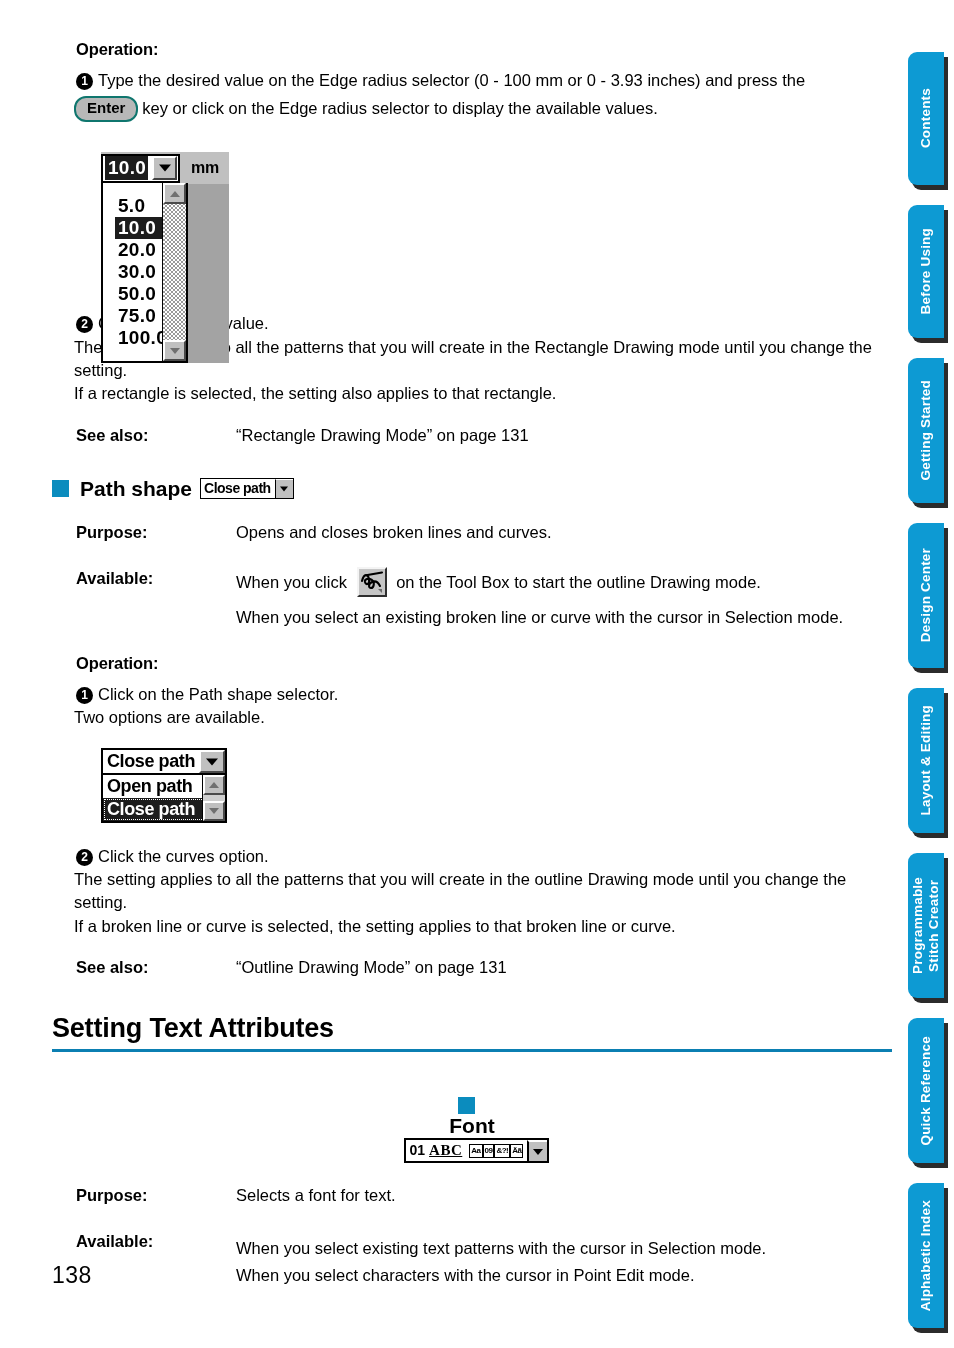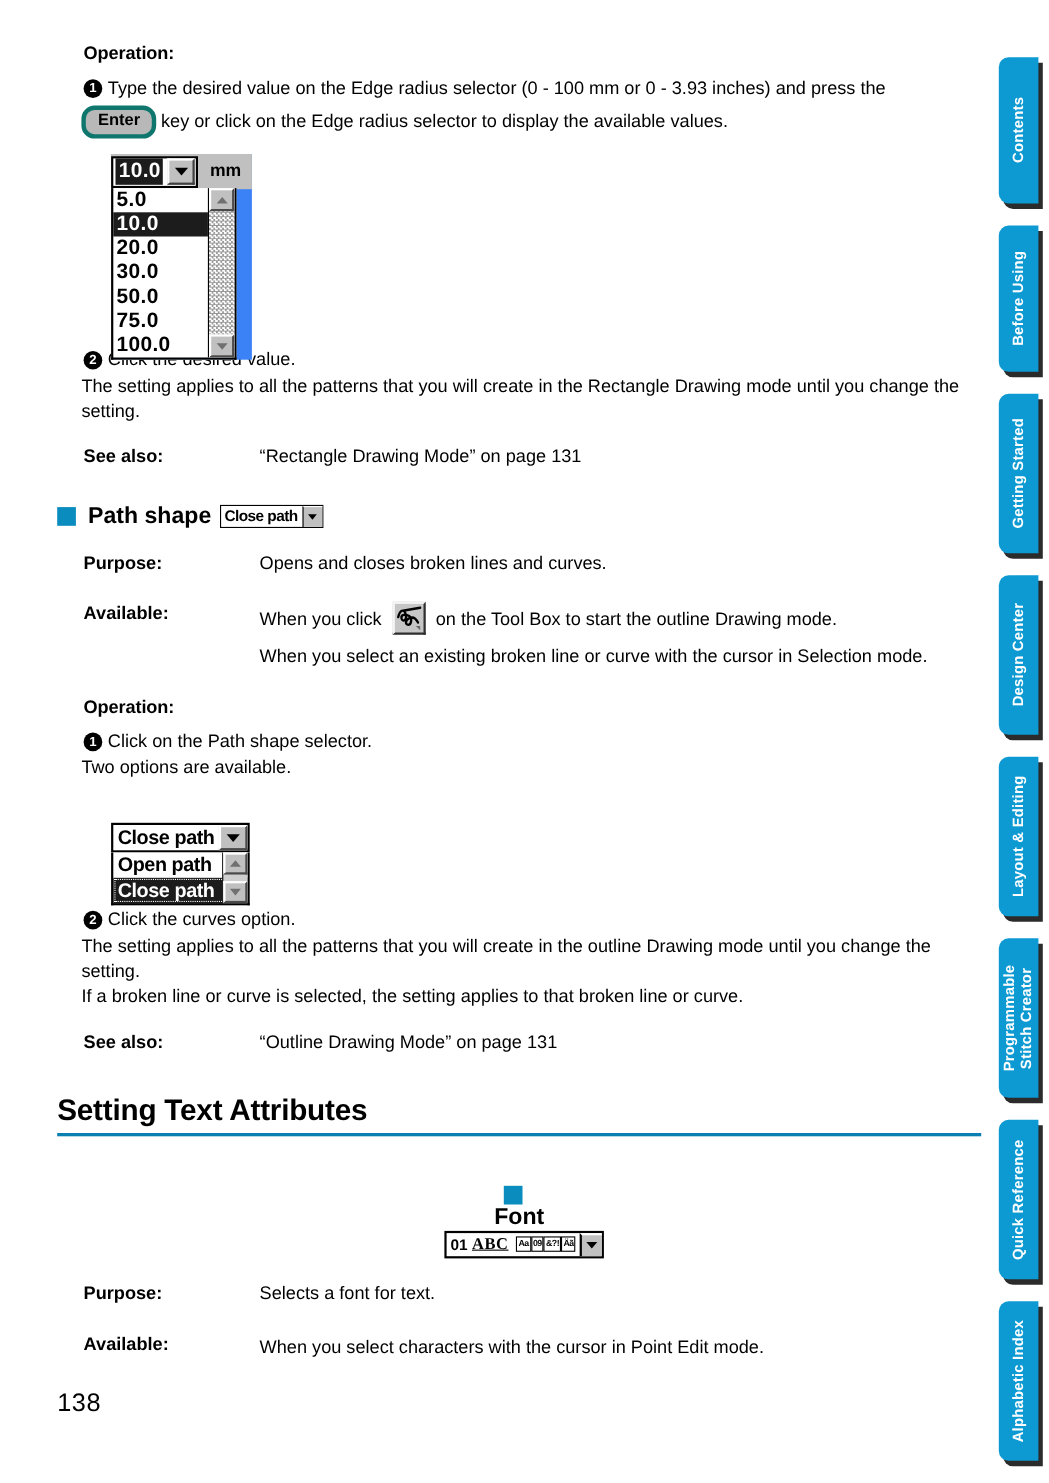--- a/index.html
+++ b/index.html
@@ -61,42 +61,42 @@
   .step-body { display: inline; }
   .step-cont {
     margin-left: 22px;
     font-size: 16.5px;
     line-height: 1.42;
   }
 
   .enter-key {
     display: inline-block;
     background: #b8b8b8;
-    border: 4px solid #0f766e;
+    border: 2px solid #0f766e;
     border-radius: 12px;
     padding: 1px 11px 2px;
     font-size: 15px;
     font-weight: bold;
     line-height: 1.25;
     vertical-align: 1px;
     margin: 0 4px 0 0;
   }
 
   
   .win-combo-wrap {
     position: relative;
     font-family: "Liberation Sans", sans-serif;
   }
 
   .edge-widget {
     position: absolute;
     left: 101px;
-    top: 140px;
+    top: 152px;
     width: 128px;
-    background: #3b82f6;
+    background: #a3a3a3;
   }
   .edge-top {
     display: flex;
     align-items: center;
     height: 32px;
     background: #c0c0c0;
   }
   .edge-field {
     display: flex;
     align-items: center;
@@ -139,26 +139,26 @@
   }
   .unit-label {
     font-size: 16px;
     font-weight: bold;
     margin-left: 11px;
     letter-spacing: -0.2px;
   }
 
   .edge-list {
     position: relative;
-    width: 114px;
+    width: 87px;
     background: #ffffff;
     border: 2px solid #000;
     border-top: none;
     box-sizing: border-box;
-    padding: 0;
+    padding: 12px;
     margin-top: -1px;
   }
   .edge-list .opt {
     font-size: 19px;
     font-weight: bold;
     line-height: 1;
     padding: 1px 0 2px 3px;
     letter-spacing: 0.3px;
     white-space: nowrap;
   }
@@ -498,20 +498,21 @@
     <div class="step-cont" style="margin-top:4px;">
       <span class="enter-key">Enter</span><span>key or click on the Edge radius selector to display the available values.</span>
     </div>
 
     <div style="height:190px;"></div>
 
     <div class="step">
       <span class="step-num">2</span><span class="step-body">Click the desired value.</span>
     </div>
     <div class="step-cont">The setting applies to all the patterns that you will create in the Rectangle Drawing mode until you change the setting.</div>
+    <div class="step-cont">If a rectangle is selected, the setting also applies to that rectangle.</div>
 
     <div class="seealso" style="margin-top:20px;">
       <div class="dt">See also:</div>
       <div class="dd">“Rectangle Drawing Mode” on page 131</div>
     </div>
 
     <div class="sec-head" style="margin-top:32px;">
       <span class="bullet-sq"></span>
       <span>Path shape</span>
       <span class="inline-combo">
@@ -585,20 +586,21 @@
     </div>
 
     <div class="defrow" style="margin-top:21px;">
       <div class="dt">Purpose:</div>
       <div class="dd">Selects a font for text.</div>
     </div>
 
     <div class="defrow" style="margin-top:22px;">
       <div class="dt">Available:</div>
       <div class="dd">
+        <div style="margin-top:7px;">When you select existing text patterns with the cursor in Selection mode.</div>
         <div style="margin-top:3px;">When you select characters with the cursor in Point Edit mode.</div>
       </div>
     </div>
 
   </div>
 
   <div class="edge-widget win-combo-wrap">
     <div class="edge-top">
       <div class="edge-field">
         <span class="edge-val">10.0</span>

